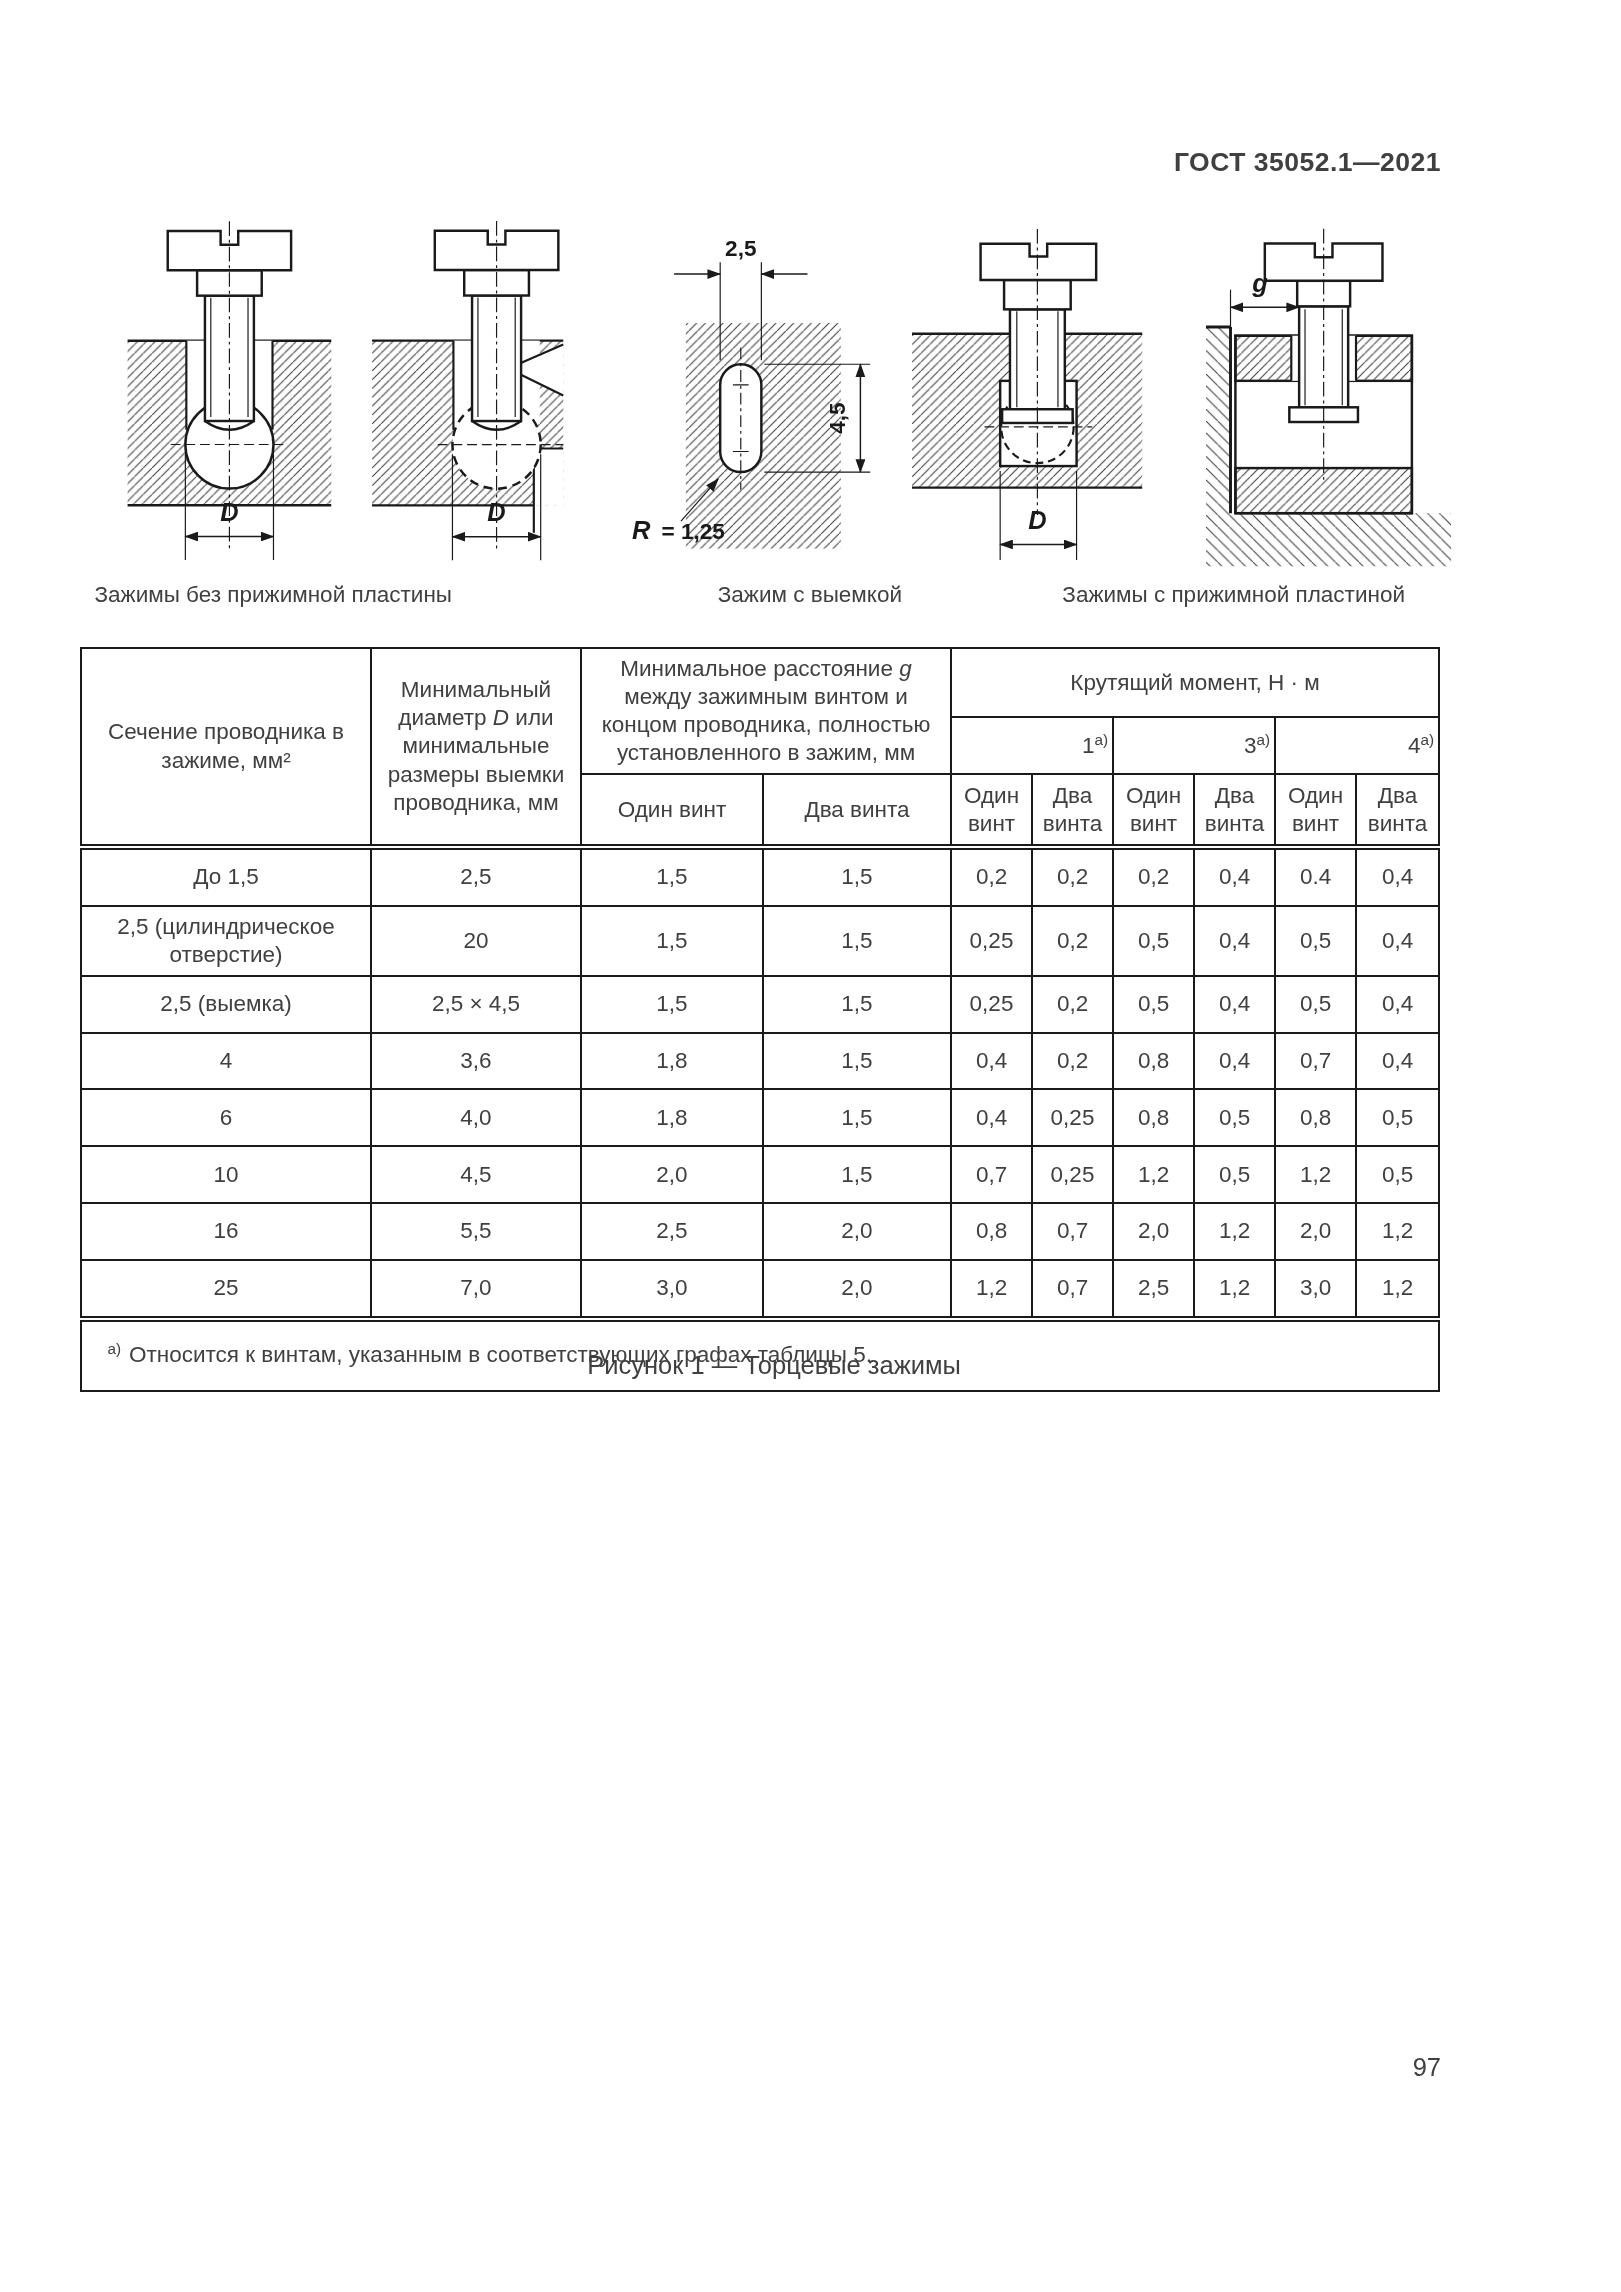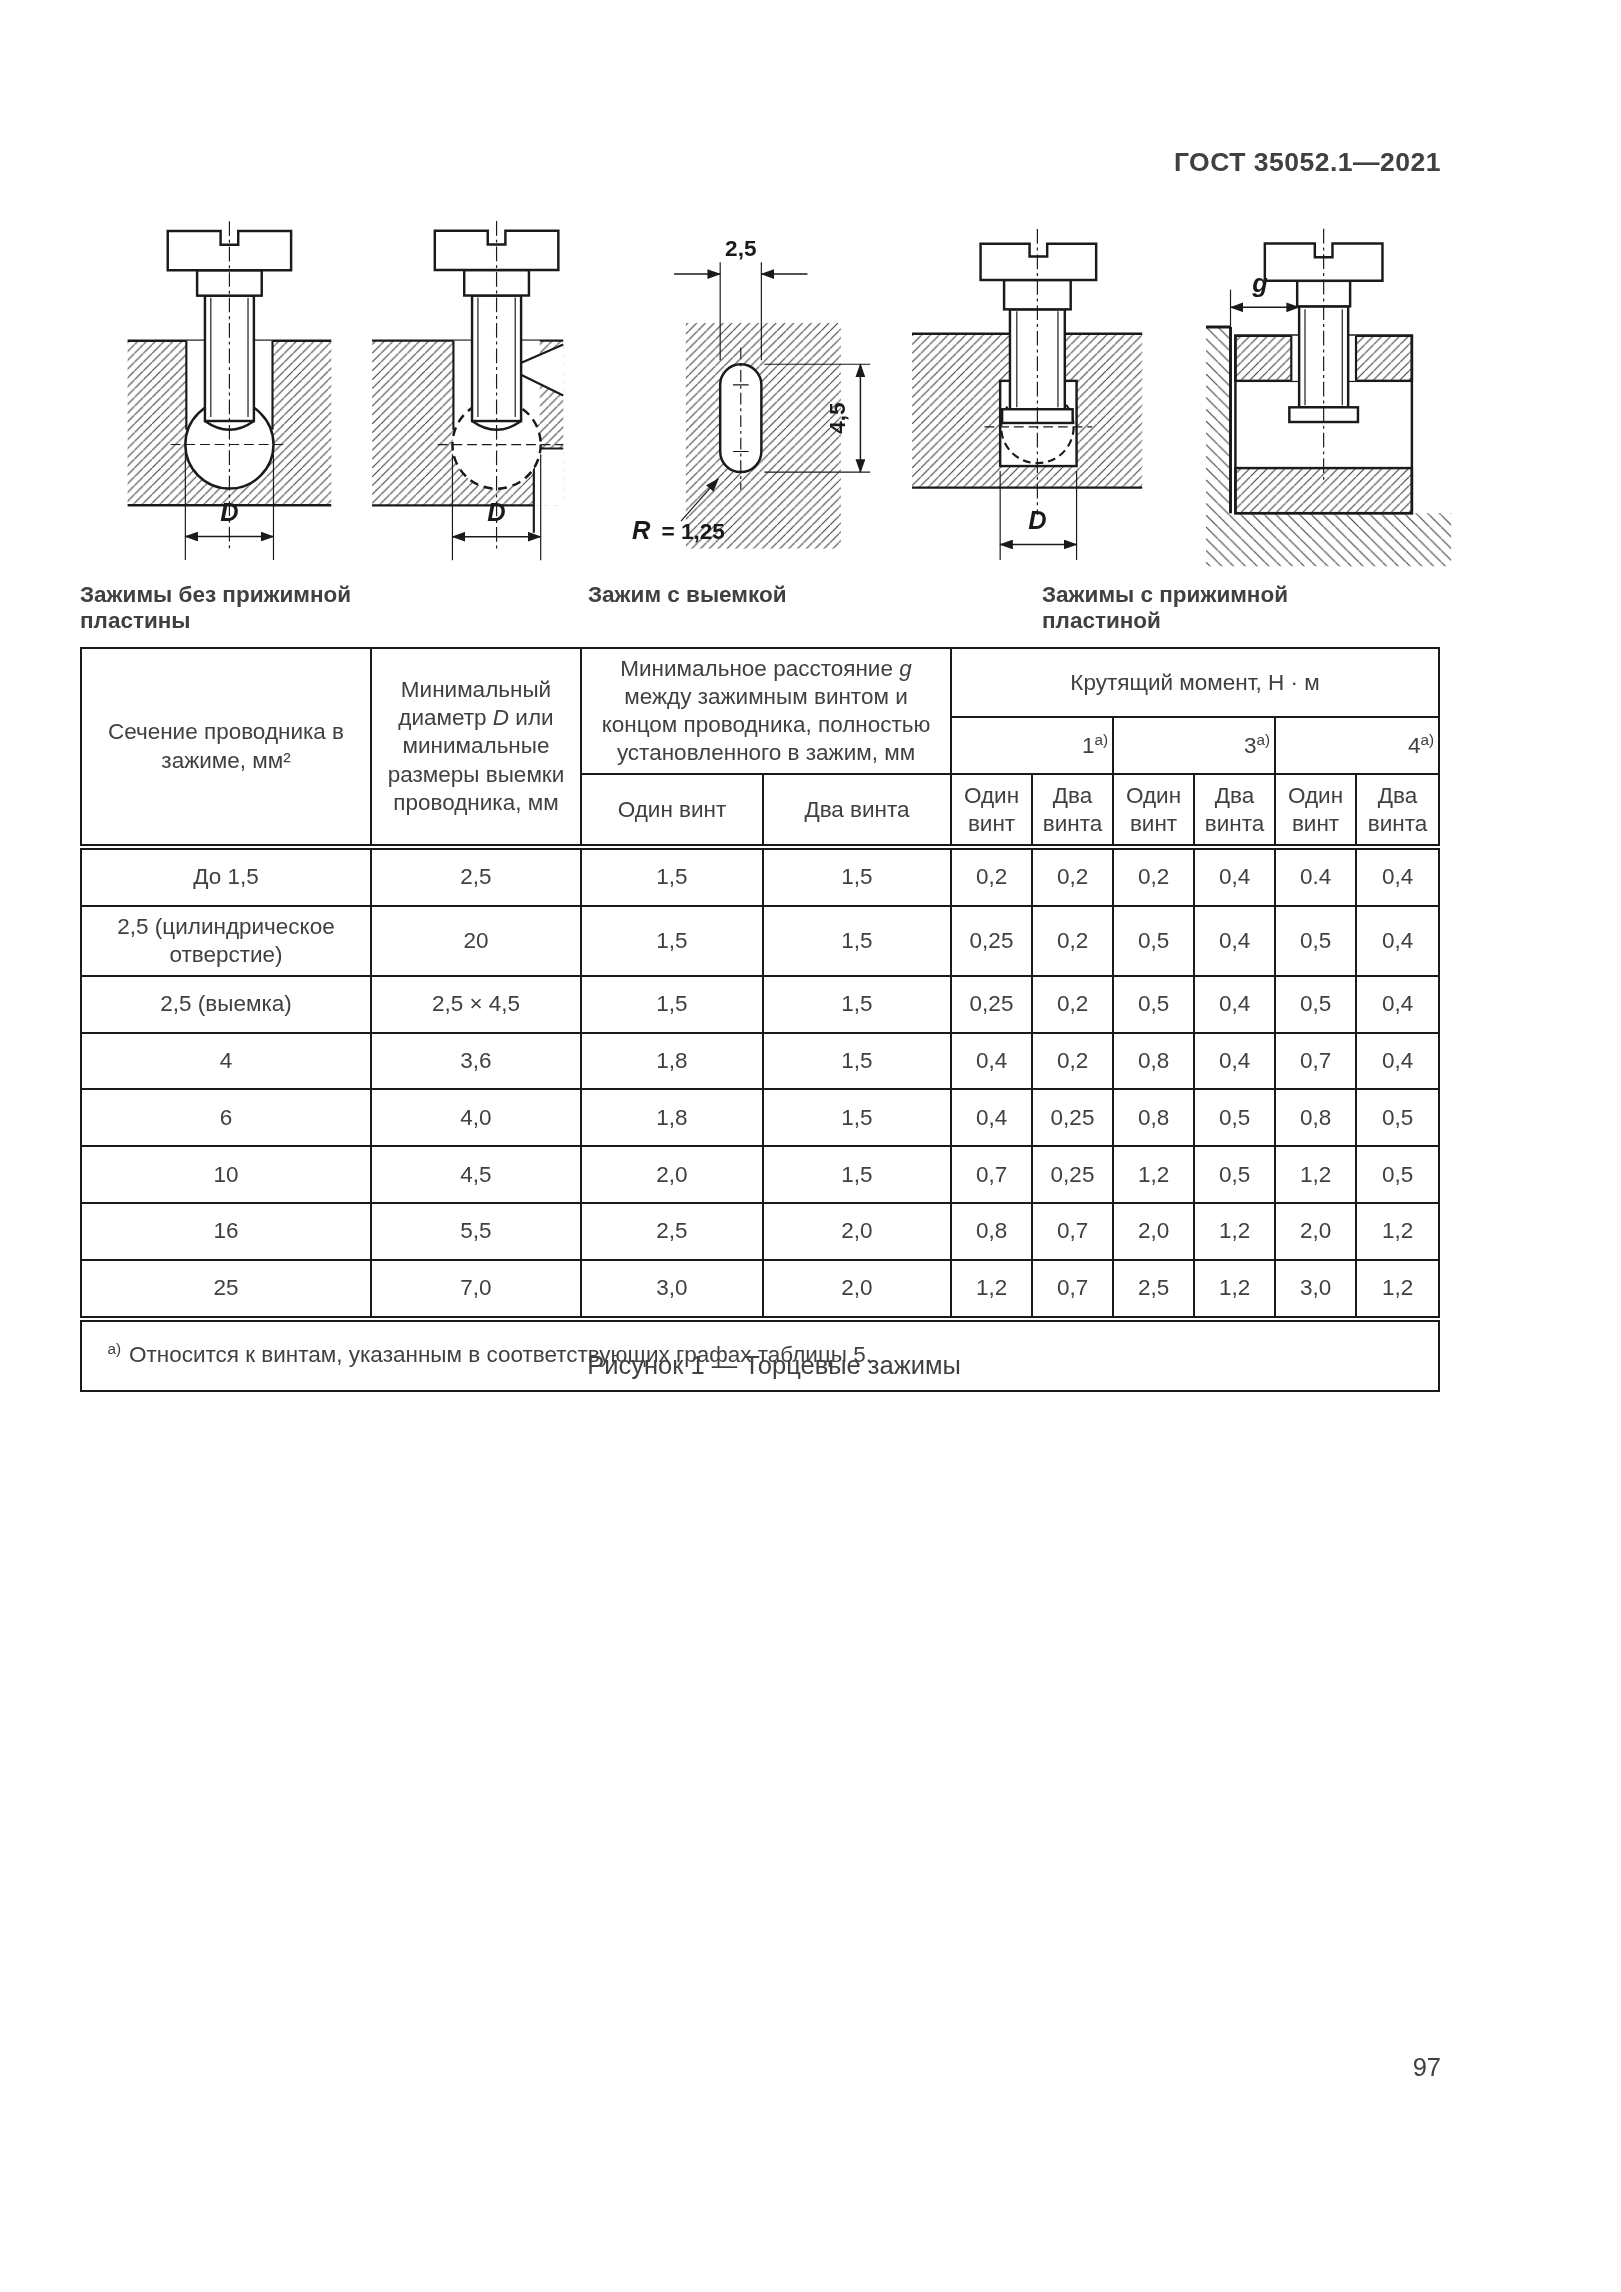--- a/index.html
+++ b/index.html
@@ -1,20 +1,20 @@
 <!DOCTYPE html>
 <html><head>
 <meta charset="utf-8">
 <style>
   html,body{margin:0;padding:0;background:#e8e8e8;}
   .page{position:relative;width:1621px;height:2293px;background:#ffffff;margin:0 auto;
         font-family:"Liberation Sans",sans-serif;color:#404040;overflow:hidden;}
   .doc-header{position:absolute;top:147px;right:180px;font-weight:bold;font-size:26.5px;letter-spacing:0.5px;}
   .drawing{position:absolute;}
-  .drawing-caption{position:absolute;top:582px;font-weight:bold;font-size:22.5px;text-align:left;}
+  .drawing-caption{position:absolute;top:582px;font-weight:normal;font-size:22.5px;text-align:right;}
   #cap-left{left:80px;width:372px;}
   #cap-center{left:588px;width:314px;}
   #cap-right{left:1042px;width:363px;}
   .dim-table{position:absolute;left:80px;top:647px;width:1360px;border-collapse:collapse;
              table-layout:fixed;font-size:22.5px;border:2.9px solid #1a1a1a;}
   .dim-table th,.dim-table td{border:2px solid #1a1a1a;text-align:center;vertical-align:middle;
              font-weight:normal;padding:5.9px 3.9px;line-height:1.25;}
   .dim-table thead .h1 th{height:55px;}
   .dim-table thead .h2 th{height:43px;text-align:right;}
   .dim-table thead .h3 th{height:57px;}

